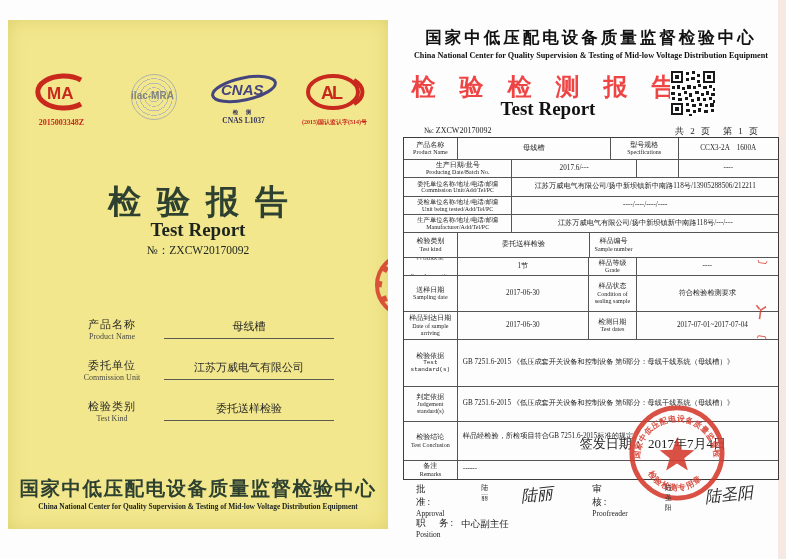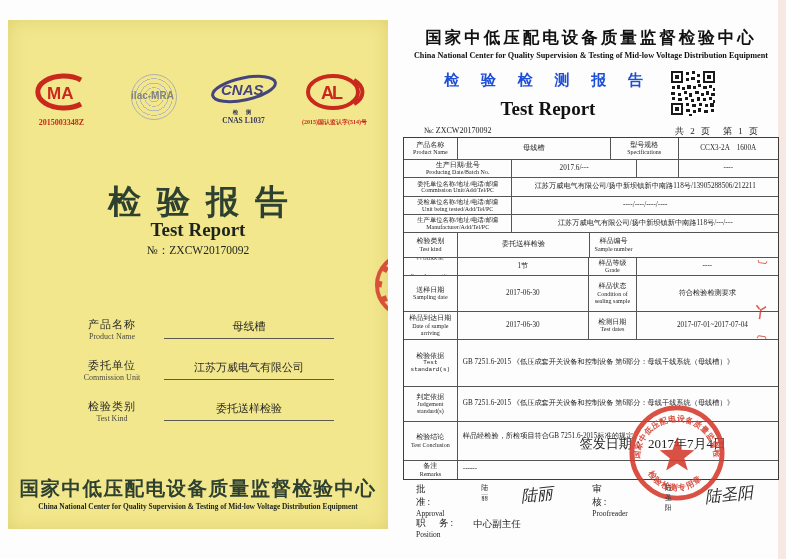--- a/index.html
+++ b/index.html
@@ -39,22 +39,22 @@
       font-weight:bold;color:#2e402f;letter-spacing:1.5px;}
   .cover-footer-en{position:absolute;top:482px;width:100%;text-align:center;font-size:7.4px;
       font-weight:bold;color:#20261f;}
   .cover-stamp{position:absolute;right:-4px;top:230px;opacity:.85;}
 
   
   .report{position:absolute;left:398px;top:14px;width:386px;height:540px;}
   .org-cn{position:absolute;top:13px;width:100%;text-align:center;font-size:16.5px;font-weight:bold;
       letter-spacing:3px;color:#111;}
   .org-en{position:absolute;top:37px;width:100%;text-align:center;font-size:8.2px;font-weight:bold;color:#111;}
-  .rep-title-cn{position:absolute;top:57px;left:0;width:300px;text-align:center;font-size:15px;
-      font-weight:bold;letter-spacing:9px;color:#1d4ed8;}
+  .rep-title-cn{position:absolute;top:57px;left:0;width:300px;text-align:center;font-size:24px;
+      font-weight:bold;letter-spacing:9px;color:#ef4444;}
   .rep-title-en{position:absolute;top:84px;left:0;width:300px;text-align:center;font-size:19px;font-weight:bold;color:#111;}
   .qr{position:absolute;left:272px;top:56px;}
   .rep-no{position:absolute;top:112px;left:26px;font-size:8px;color:#222;}
   .page-info{position:absolute;top:111px;right:24px;font-size:9px;color:#222;letter-spacing:2px;}
 
   .ttable{position:absolute;left:5px;top:123px;width:376px;border:1.5px solid #3c3c3c;
       box-sizing:border-box;background:rgba(255,255,255,.0);}
   .tr{display:flex;border-top:1px solid #555;box-sizing:border-box;}
   .tr:first-child{border-top:none;}
   .td{border-left:1px solid #555;box-sizing:border-box;display:flex;flex-direction:column;
@@ -72,21 +72,21 @@
       transform:rotate(8deg);letter-spacing:1px;writing-mode:vertical-rl;}
 
   .sig-row{position:absolute;top:469px;left:18px;width:368px;display:flex;align-items:flex-start;gap:31px;}
   .sig-label{text-align:left;margin-right:4px;}
   .sig-label .cn{font-size:9.5px;color:#222;letter-spacing:2px;}
   .sig-label .en{font-size:7.5px;color:#222;}
   .printed{font-size:7px;color:#333;margin:0 2px;position:relative;top:0px;}
   .sig{font-style:italic;font-size:16px;color:#2e2e2e;transform:rotate(-6deg);
        font-family:"DejaVu Serif",serif;white-space:nowrap;position:relative;top:2px;}
   .pos-row{position:absolute;top:503px;left:18px;display:flex;align-items:flex-start;}
-  .pos-val{font-size:9.5px;color:#222;margin-left:14px;position:relative;top:1px;}
+  .pos-val{font-size:9.5px;color:#222;margin-left:2px;position:relative;top:1px;}
 </style>
 </head>
 <body>
 
 <div class="edge-strip"></div>
 
 <div class="cover">
 
   <div class="logo-row">
     <div class="logo">

